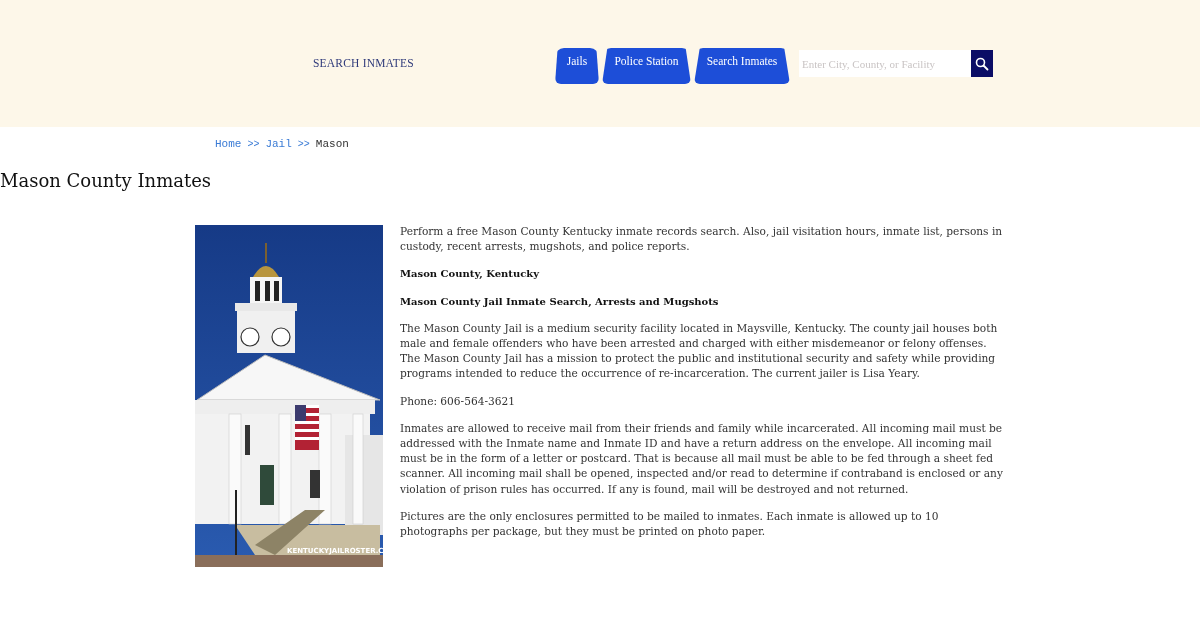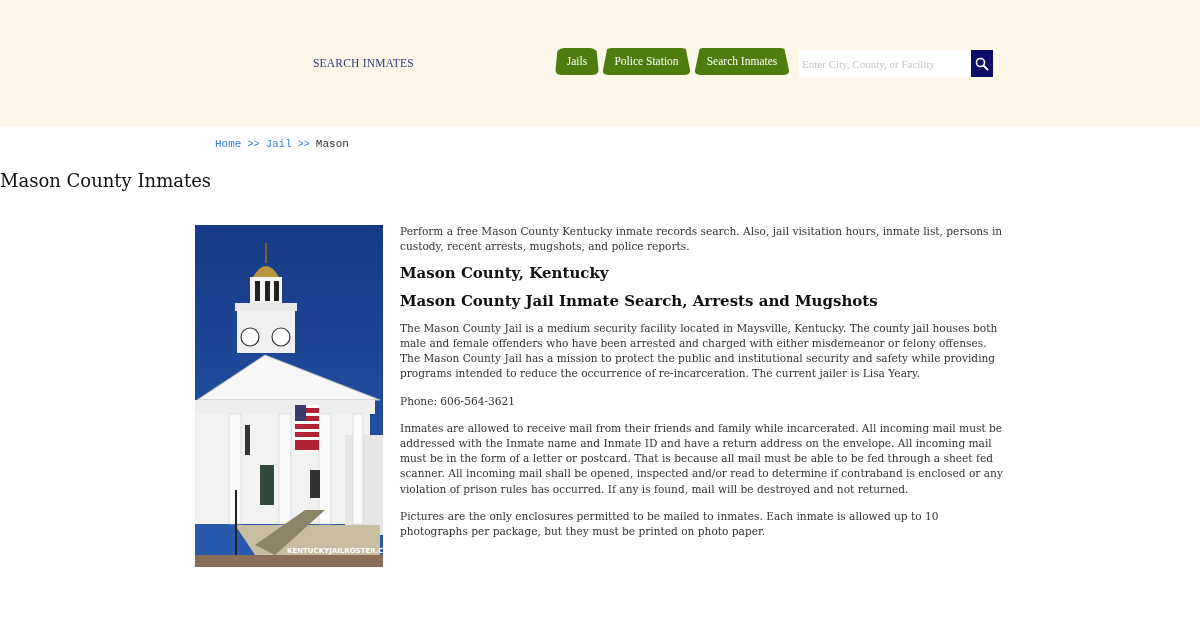--- a/index.html
+++ b/index.html
@@ -7,38 +7,38 @@
     body { font-family: "DejaVu Serif", "Liberation Serif", serif; color: #333; }
 
     .header { position: absolute; left: 0; top: 0; width: 1200px; height: 127px; background: #fdf7e9; }
     .logo { position: absolute; left: 214px; top: 26px; width: 78px; height: 76px; }
     .logo-map { position: absolute; left: 4px; top: 0; width: 70px; height: 42px; }
     .logo-rule { position: absolute; left: 18px; top: 46px; width: 40px; height: 1px; background: #777; }
     .logo-text { position: absolute; left: 0; top: 52px; width: 78px; text-align: center; font-family: "Liberation Serif", serif; font-size: 9.5px; line-height: 11px; color: #222; letter-spacing: 0.2px; }
     .header-link { position: absolute; left: 313px; top: 57px; font-family: "Liberation Serif", serif; font-size: 11.5px; color: #2f3a7a; letter-spacing: 0.2px; text-decoration: none; }
 
     .nav { position: absolute; top: 48px; height: 27px; }
-    .tab { position: absolute; top: 0; height: 27px; background: #4d7c0f; color: #fff; font-family: "Liberation Serif", serif; font-size: 11.5px; line-height: 27px; text-align: center; border-radius: 9px 9px 6px 6px; clip-path: polygon(6% 0, 94% 0, 100% 100%, 0 100%); }
+    .tab { position: absolute; top: 0; height: 36px; background: #1d4ed8; color: #fff; font-family: "Liberation Serif", serif; font-size: 11.5px; line-height: 27px; text-align: center; border-radius: 9px 9px 6px 6px; clip-path: polygon(6% 0, 94% 0, 100% 100%, 0 100%); }
     .search-box { position: absolute; left: 799px; top: 50px; width: 172px; height: 27px; background: #fff; border: none; font-family: "Liberation Serif", serif; font-size: 11px; color: #333; padding-left: 3px; outline: none; }
     .search-box::placeholder { color: #c9c4c4; }
     .search-btn { position: absolute; left: 971px; top: 50px; width: 22px; height: 27px; background: #0b0d66; display: flex; align-items: center; justify-content: center; cursor: pointer; }
 
     .breadcrumb { position: absolute; left: 215px; top: 138px; font-size: 11px; font-family: Liberation Mono, monospace; }
     .breadcrumb a { color: #3a7bd5; text-decoration: none; }
     .breadcrumb .sep { color: #3a7bd5; margin: 0 6px; font-size: 10px; }
     .breadcrumb .current { color: #333; }
 
     .page-title { position: absolute; left: 0; width: 1200px; top: 170px; font-family: "DejaVu Serif", serif; font-size: 18px; font-weight: normal; color: #111; }
 
     .photo { position: absolute; left: 195px; top: 225px; width: 188px; height: 342px; overflow: hidden; background: #1b3f8a; }
 
     .content { position: absolute; left: 195px; top: 224px; width: 808px; font-family: "DejaVu Serif", serif; font-size: 10.6px; line-height: 15.2px; color: #333; }
     .content .float-space { float: left; width: 188px; height: 345px; margin-right: 17px; }
     .content p { margin-bottom: 12px; }
-    .content p.bold { color: #111; font-weight: bold; font-size: 15px; }
+    .content p.bold { color: #111; font-weight: bold; font-size: 10px; }
   </style>
 </head>
 <body>
 
 <div class="header">
   <a class="header-link">SEARCH INMATES</a>
 
   <div class="nav" style="left:0;">
     <div class="tab" style="left:555px; width:44px;">Jails</div>
     <div class="tab" style="left:602px; width:89px;">Police Station</div>

